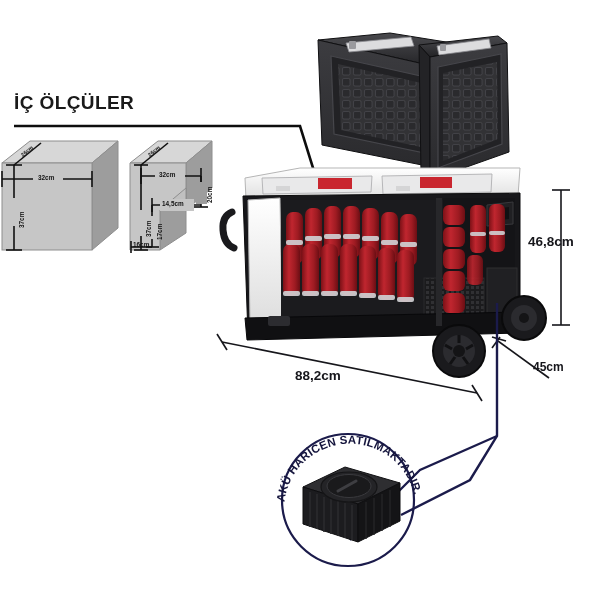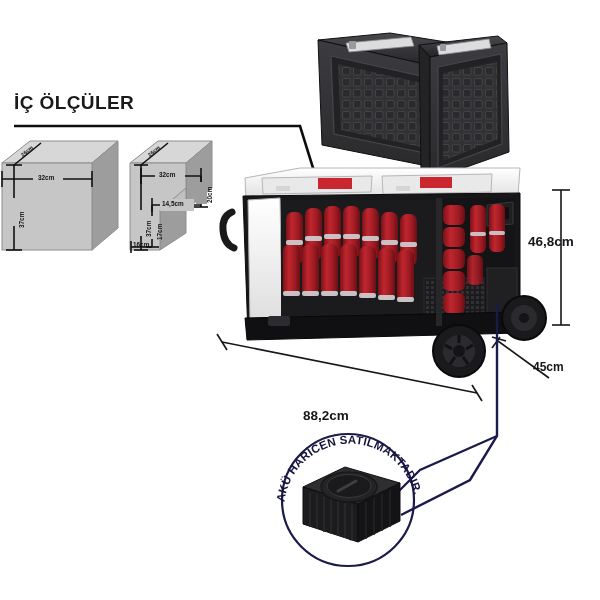--- a/index.html
+++ b/index.html
@@ -312,21 +312,21 @@
       <line x1="552" y1="325" x2="570" y2="325" stroke="#16161b" stroke-width="1.6"></line>
     </g>
 
     <g>
       <line x1="498" y1="341" x2="549" y2="378" stroke="#16161b" stroke-width="1.6"></line>
       <line x1="492" y1="337" x2="506" y2="341" stroke="#16161b" stroke-width="1.6"></line>
       <line x1="492" y1="348" x2="500" y2="337" stroke="#16161b" stroke-width="1.6"></line>
     </g>
   </svg>
 
-  <div class="abs measure-label" style="left:303px;top:368px;margin-top:40px;">88,2cm</div>
+  <div class="abs measure-label" style="left:295px;top:368px;">88,2cm</div>
   <div class="abs measure-label" style="left:528px;top:234px;">46,8cm</div>
   <div class="abs measure-label small" style="left:533px;top:360px;">45cm</div>
 
   <svg class="layer">
 
     <path d="M497,303 L497,352 L497,418 L497,436 L470,480 L401,515" fill="none" stroke="#1b1b4b" stroke-width="2.4"></path>
     <path d="M497,436 L420,470 L350,540" fill="none" stroke="#1b1b4b" stroke-width="2.2"></path>
 
     <circle cx="348" cy="500" r="66" fill="#ffffff" fill-opacity="0.0" stroke="#1b1b4b" stroke-width="2.2"></circle>
   </svg>

